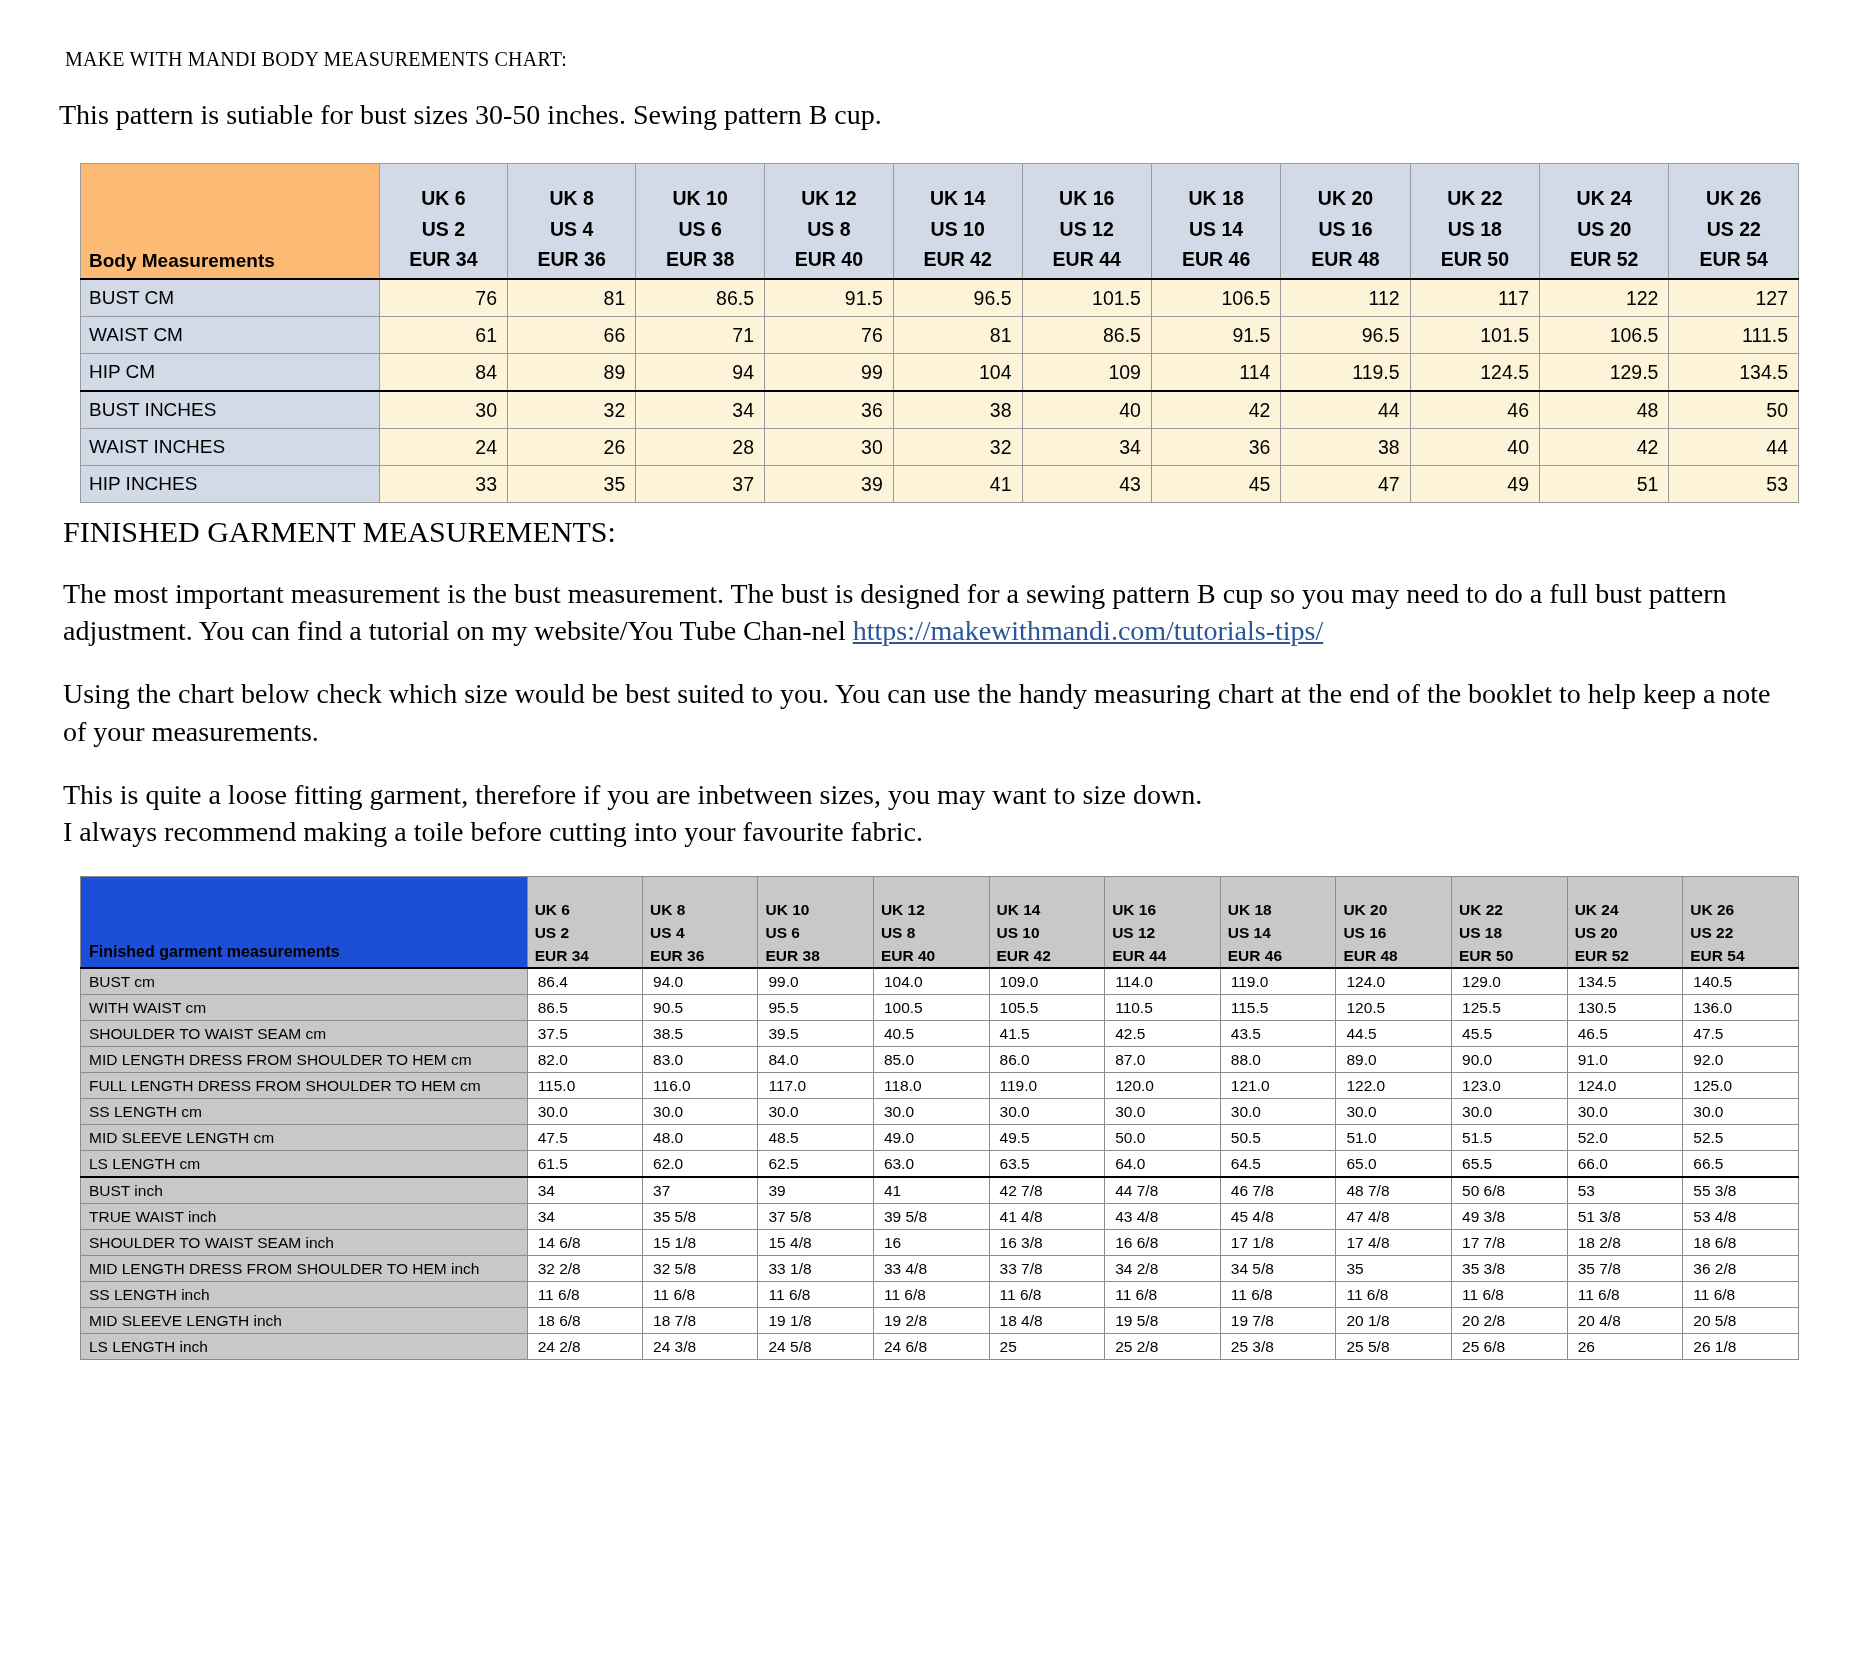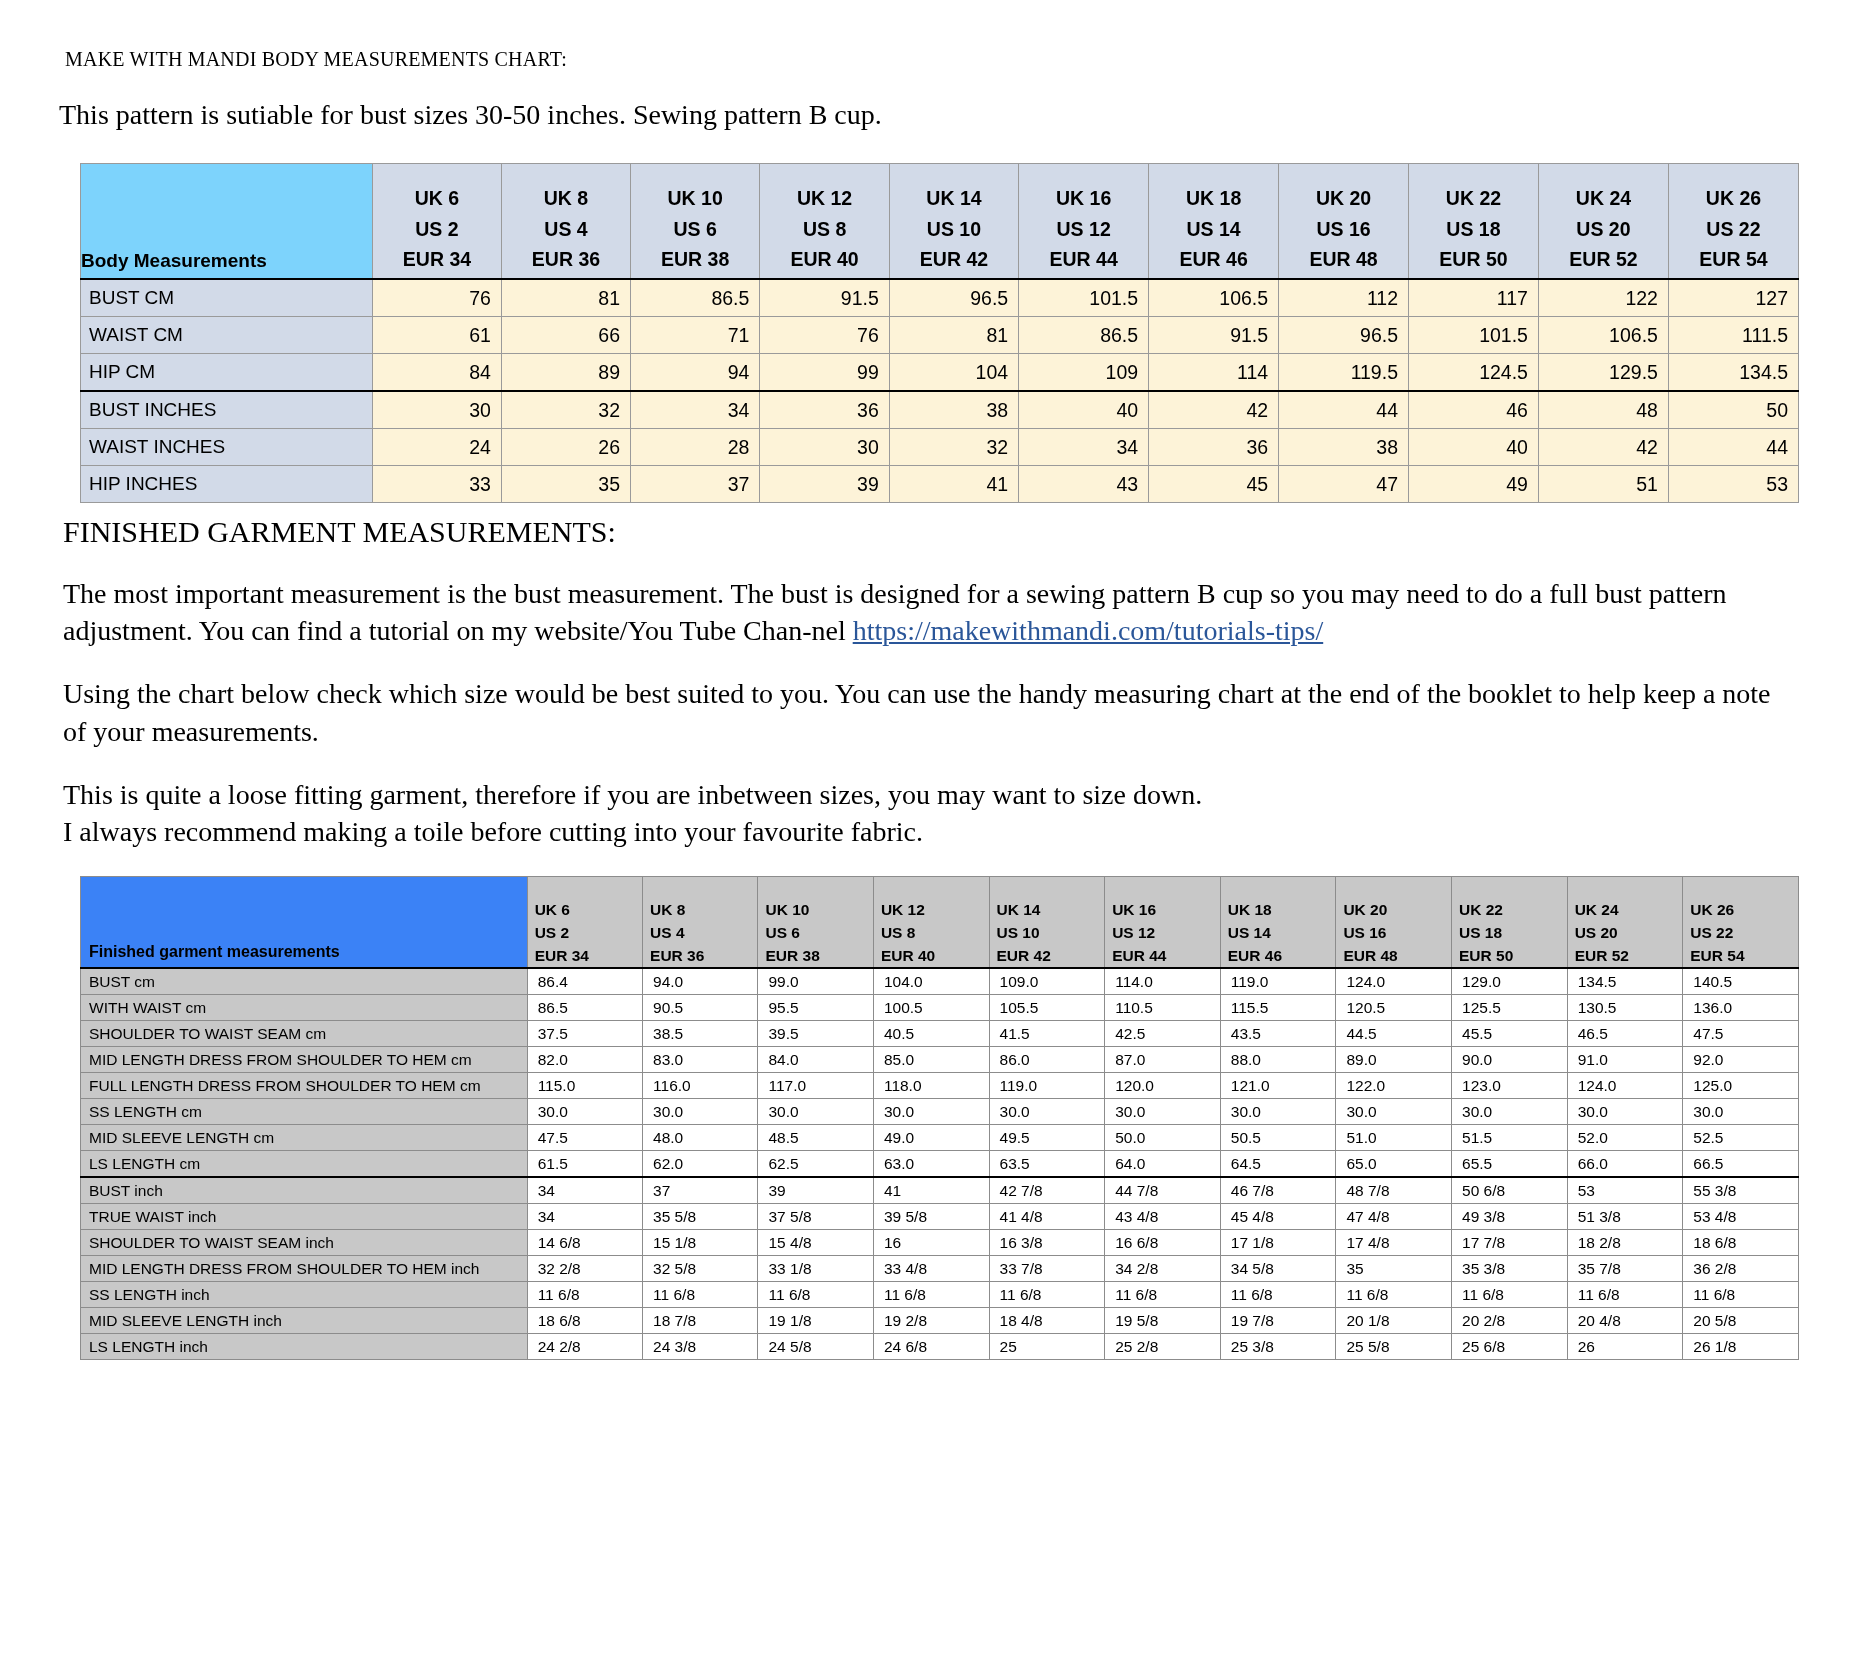--- a/index.html
+++ b/index.html
@@ -69,24 +69,24 @@
     background: #d2dae8;
     vertical-align: bottom;
     text-align: center;
     height: 110px;
     width: 133px;
     line-height: 1.55;
     font-size: 19.5px;
     padding-bottom: 4px;
   }
   table.bm .hdr-label {
-    background: #7dd3fc;
+    background: #fdba74;
     vertical-align: bottom;
     text-align: left;
-    padding-left: 0;
+    padding-left: 8px;
     padding-bottom: 6px;
     width: 300px;
     font-size: 19px;
   }
   table.bm td.rowlabel {
     background: #d2dae8;
     text-align: left;
     padding-left: 8px;
     font-size: 19px;
   }
@@ -116,21 +116,21 @@
   table.fg .fg-hdr {
     background: #c8c8c8;
     vertical-align: bottom;
     text-align: left;
     padding-left: 7px;
     line-height: 1.5;
     height: 90px;
     font-size: 15.5px;
   }
   table.fg .fg-hdr-label {
-    background: #3b82f6;
+    background: #1d4ed8;
     vertical-align: bottom;
     text-align: left;
     padding-left: 8px;
     padding-bottom: 6px;
     width: 447px;
     font-size: 16px;
   }
   table.fg td.fg-rowlabel {
     background: #c8c8c8;
     text-align: left;

